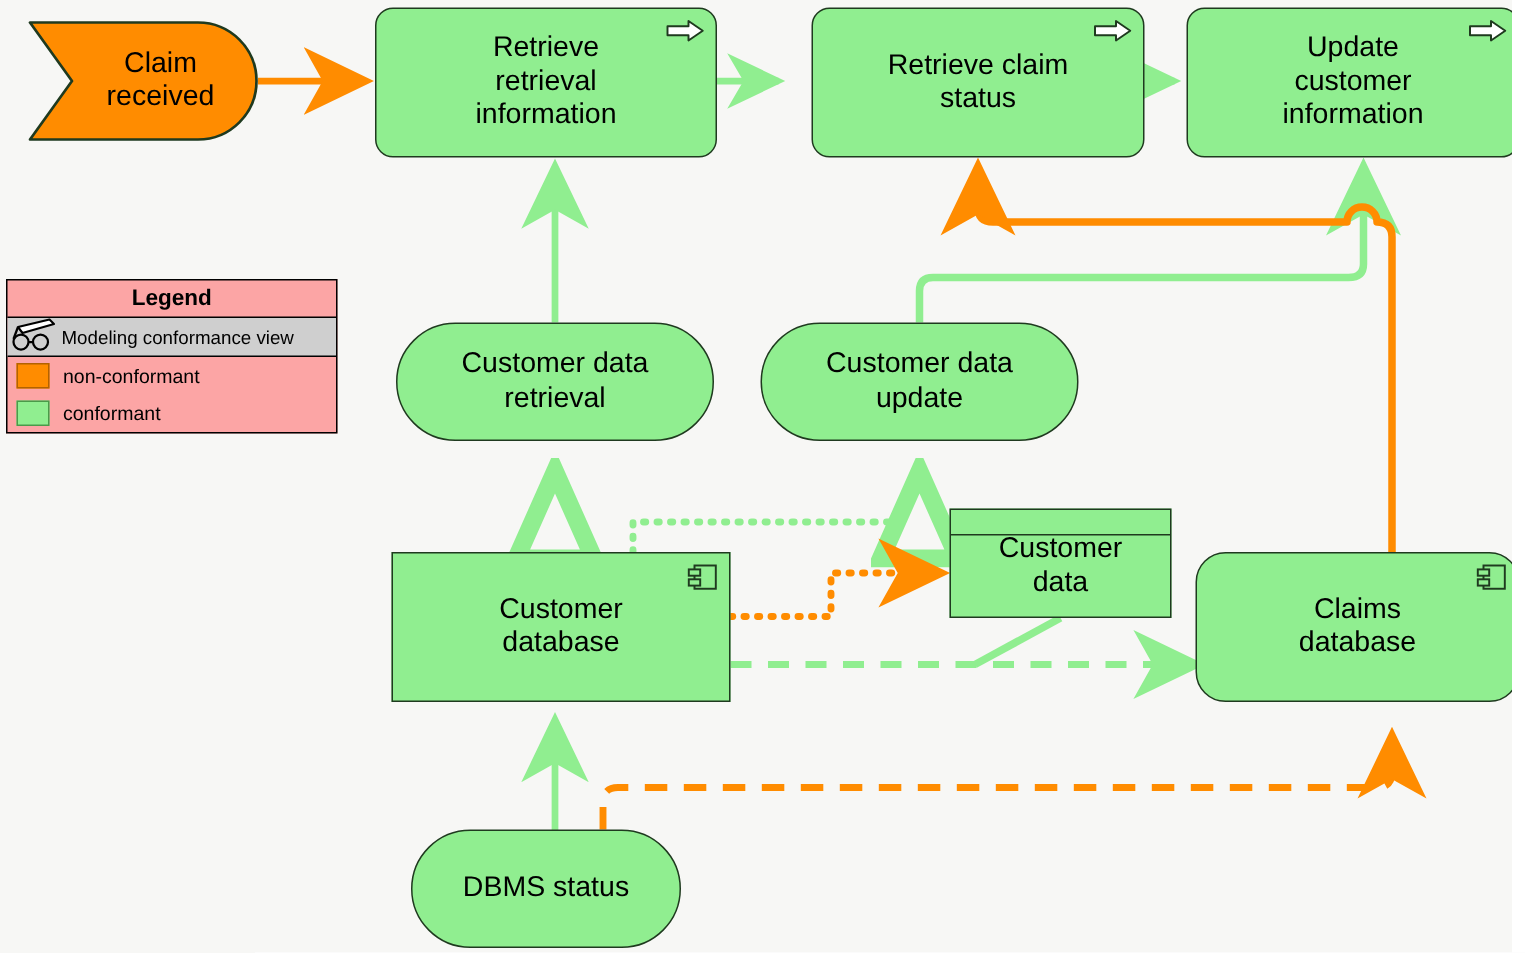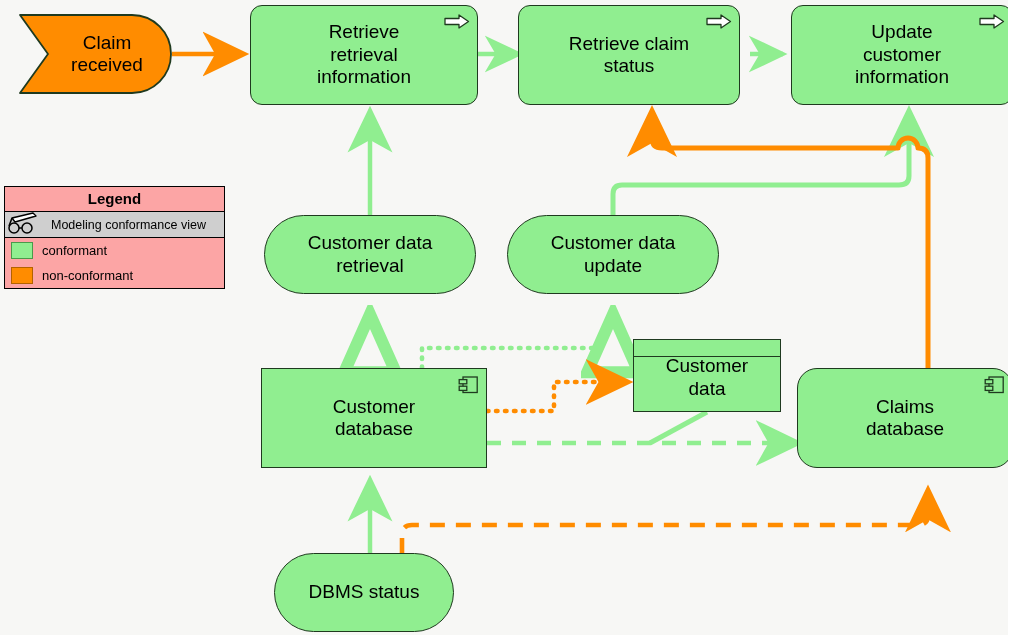--- a/index.html
+++ b/index.html
@@ -104,21 +104,21 @@
   #legend .title {
     text-align: center;
     font-weight: bold;
     font-size: 15px;
     padding: 3px 0 4px;
     border-bottom: 1.4px solid #000;
   }
   #legend .vprow {
     display: flex;
     align-items: center;
-    gap: 12px;
+    gap: 2px;
     background: #cfcfcf;
     border-bottom: 1.4px solid #000;
     padding: 2px 2px;
     height: 26px;
     box-sizing: border-box;
   }
   #legend .row {
     display: flex;
     align-items: center;
     gap: 9px;
@@ -204,21 +204,21 @@
     <span class="marker">
       <svg width="26" height="15" viewBox="0 0 26 15">
         <path d="M1,4.5 L15,4.5 L15,1 L24.5,7.5 L15,14 L15,10.5 L1,10.5 Z" fill="#ffffff" stroke="#1f3a1f" stroke-width="1.3" stroke-linejoin="round"></path>
       </svg>
     </span>
     <span class="nodetext">Retrieve
 retrieval
 information</span>
   </div>
 
-  <div class="node proc" style="left:518px; top:5px; width:222px; height:100px;">
+  <div class="node proc" style="left:541px; top:5px; width:222px; height:100px;">
     <span class="marker">
       <svg width="26" height="15" viewBox="0 0 26 15">
         <path d="M1,4.5 L15,4.5 L15,1 L24.5,7.5 L15,14 L15,10.5 L1,10.5 Z" fill="#ffffff" stroke="#1f3a1f" stroke-width="1.3" stroke-linejoin="round"></path>
       </svg>
     </span>
     <span class="nodetext">Retrieve claim
 status</span>
   </div>
 
   <div class="node proc" style="left:791px; top:5px; width:222px; height:100px;">
@@ -284,22 +284,22 @@
           <circle cx="7" cy="16" r="5" fill="none" stroke="#000" stroke-width="1.5"></circle>
           <circle cx="20" cy="16" r="5" fill="none" stroke="#000" stroke-width="1.5"></circle>
           <path d="M12,16 L15,16" stroke="#000" stroke-width="1.5" fill="none"></path>
           <path d="M2,14 L5,6" stroke="#000" stroke-width="1.5" fill="none"></path>
           <path d="M5,6 L26,1 L29,4 L8,10 Z" fill="#ffffff" stroke="#000" stroke-width="1.4" stroke-linejoin="round"></path>
         </svg>
       </span>
       <span class="vplabel">Modeling conformance view</span>
     </div>
     <div class="row">
+      <span class="swatch sw-orange"></span>
+      <span>non-conformant</span>
+    </div>
+    <div class="row">
       <span class="swatch sw-green"></span>
       <span>conformant</span>
     </div>
-    <div class="row">
-      <span class="swatch sw-orange"></span>
-      <span>non-conformant</span>
-    </div>
   </div>
 
 </div>
 
 </body></html>

